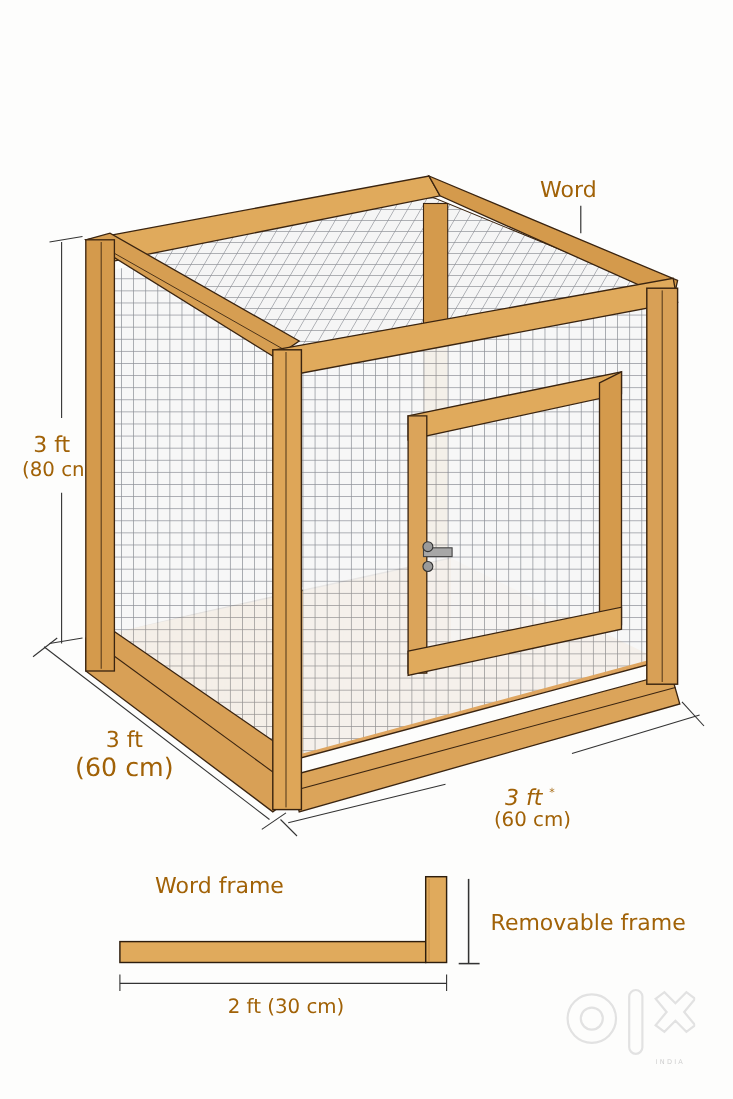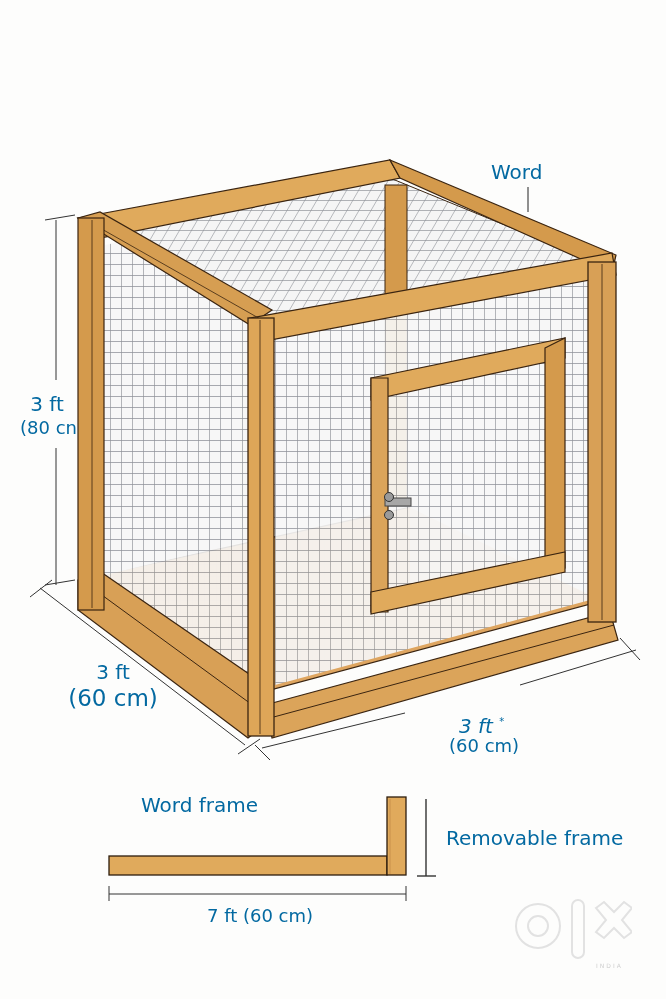--- a/index.html
+++ b/index.html
@@ -1,19 +1,19 @@
 <!DOCTYPE html>
 <html><head>
   <meta charset="utf-8">
   <style>
     html, body { margin: 0; padding: 0; background: #fdfdfc; }
     body { width: 666px; height: 999px; position: relative; overflow: hidden;
            font-family: "DejaVu Sans", "Liberation Sans", sans-serif; color: #222; }
     svg { position: absolute; left: 0; top: 0; }
-    .lbl { position: absolute; font-size: 20px; line-height: 24px; color: #0369a1; white-space: nowrap; }
+    .lbl { position: absolute; font-size: 20px; line-height: 24px; color: #a16207; white-space: nowrap; }
     .center { text-align: center; }
     .watermark { position: absolute; left: 512px; top: 896px; width: 120px; height: 80px; }
   </style>
 </head>
 <body>
 
 <svg width="666" height="999" viewBox="0 0 666 999">
   <defs>
     <pattern id="mesh" width="11" height="11" patternUnits="userSpaceOnUse">
       <rect width="11" height="11" fill="#f7f7f7"></rect>
@@ -122,21 +122,21 @@
 <div class="lbl center" style="left:68px; top:686px; width:90px; font-size:23px;">(60 cm)</div>
 
 <div class="lbl" style="left:459px; top:710px;font-style:italic;">
   <span>3 ft</span>
   <sup style="font-size:10px;">*</sup>
 </div>
 <div class="lbl" style="left:449px; top:734px; font-size:18px;">(60 cm)</div>
 
 <div class="lbl" style="left:141px; top:793px;">Word frame</div>
 <div class="lbl" style="left:446px; top:826px;">Removable frame</div>
-<div class="lbl center" style="left:160px; top:904px; width:200px; font-size:18px;">7 ft (60 cm)</div>
+<div class="lbl center" style="left:160px; top:904px; width:200px; font-size:18px;">2 ft (30 cm)</div>
 
 <div class="watermark">
   <svg width="120" height="80" viewBox="0 0 120 80">
     <g fill="none" stroke="#e2e2e2" stroke-width="2">
       <circle cx="26" cy="30" r="22"></circle>
       <circle cx="26" cy="30" r="10"></circle>
       <rect x="60" y="4" width="12" height="58" rx="6"></rect>
       <path d="M84 12 l8 -6 l10 10 l10 -10 l8 6 l-10 12 l10 12 l-8 6 l-10 -10 l-10 10 l-8 -6 l10 -12 z"></path>
     </g>
   </svg>

